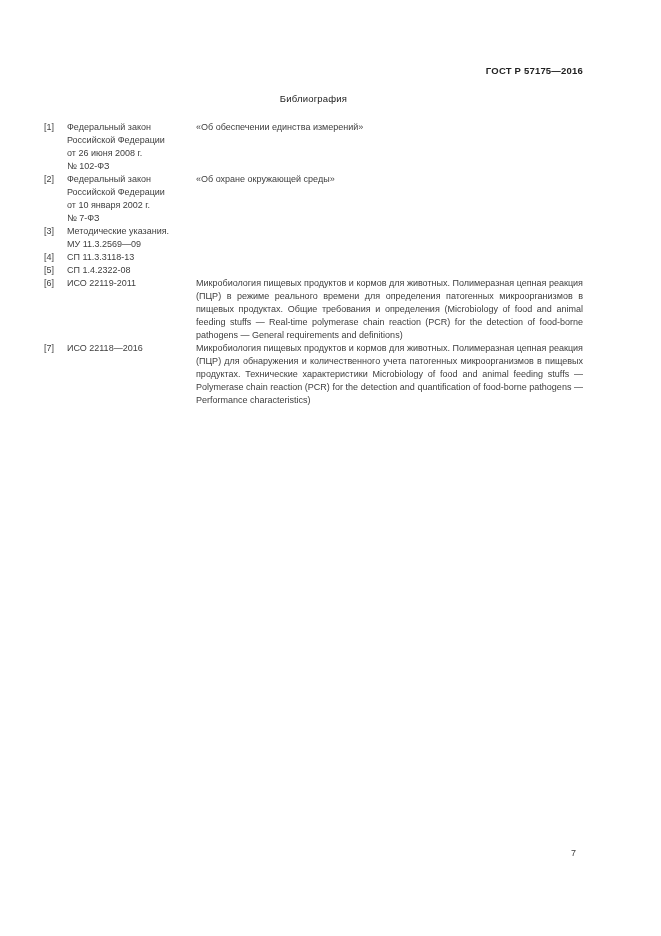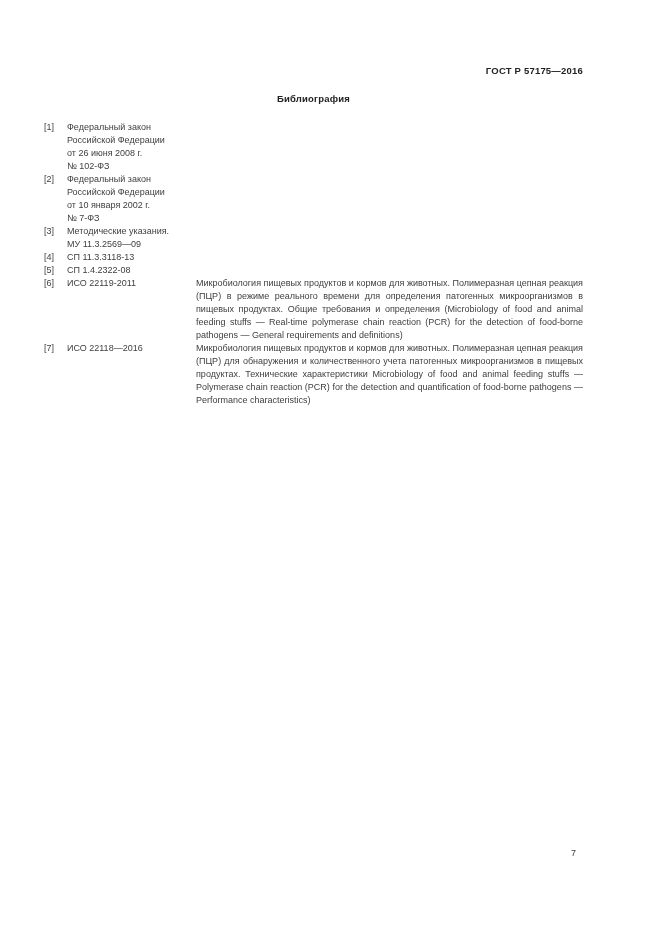--- a/index.html
+++ b/index.html
@@ -27,21 +27,21 @@
     color: #222222;
     letter-spacing: 0.2px;
   }
   .doc-title {
     position: absolute;
     top: 93px;
     left: 44px;
     right: 78px;
     text-align: center;
     font-size: 9.5px;
-    font-weight: bold;
+    font-weight: normal;
     color: #222222;
     letter-spacing: 0.2px;
   }
   .bibliography {
     position: absolute;
     top: 121px;
     left: 44px;
     width: 539px;
     font-size: 9px;
     line-height: 13px;
@@ -79,28 +79,30 @@
   <div class="doc-title">Библиография</div>
 
   <div class="bibliography">
 
     <div class="bib-row">
       <span class="bib-num">[1]</span>
       <span class="bib-source">Федеральный закон
 Российской Федерации
 от 26 июня 2008 г.
 № 102-ФЗ</span>
+      <span class="bib-desc">«Об обеспечении единства измерений»</span>
     </div>
 
     <div class="bib-row">
       <span class="bib-num">[2]</span>
       <span class="bib-source">Федеральный закон
 Российской Федерации
 от 10 января 2002 г.
 № 7-ФЗ</span>
+      <span class="bib-desc">«Об охране окружающей среды»</span>
     </div>
 
     <div class="bib-row">
       <span class="bib-num">[3]</span>
       <span class="bib-source">Методические указания.
 МУ 11.3.2569—09</span>
     </div>
 
     <div class="bib-row">
       <span class="bib-num">[4]</span>

